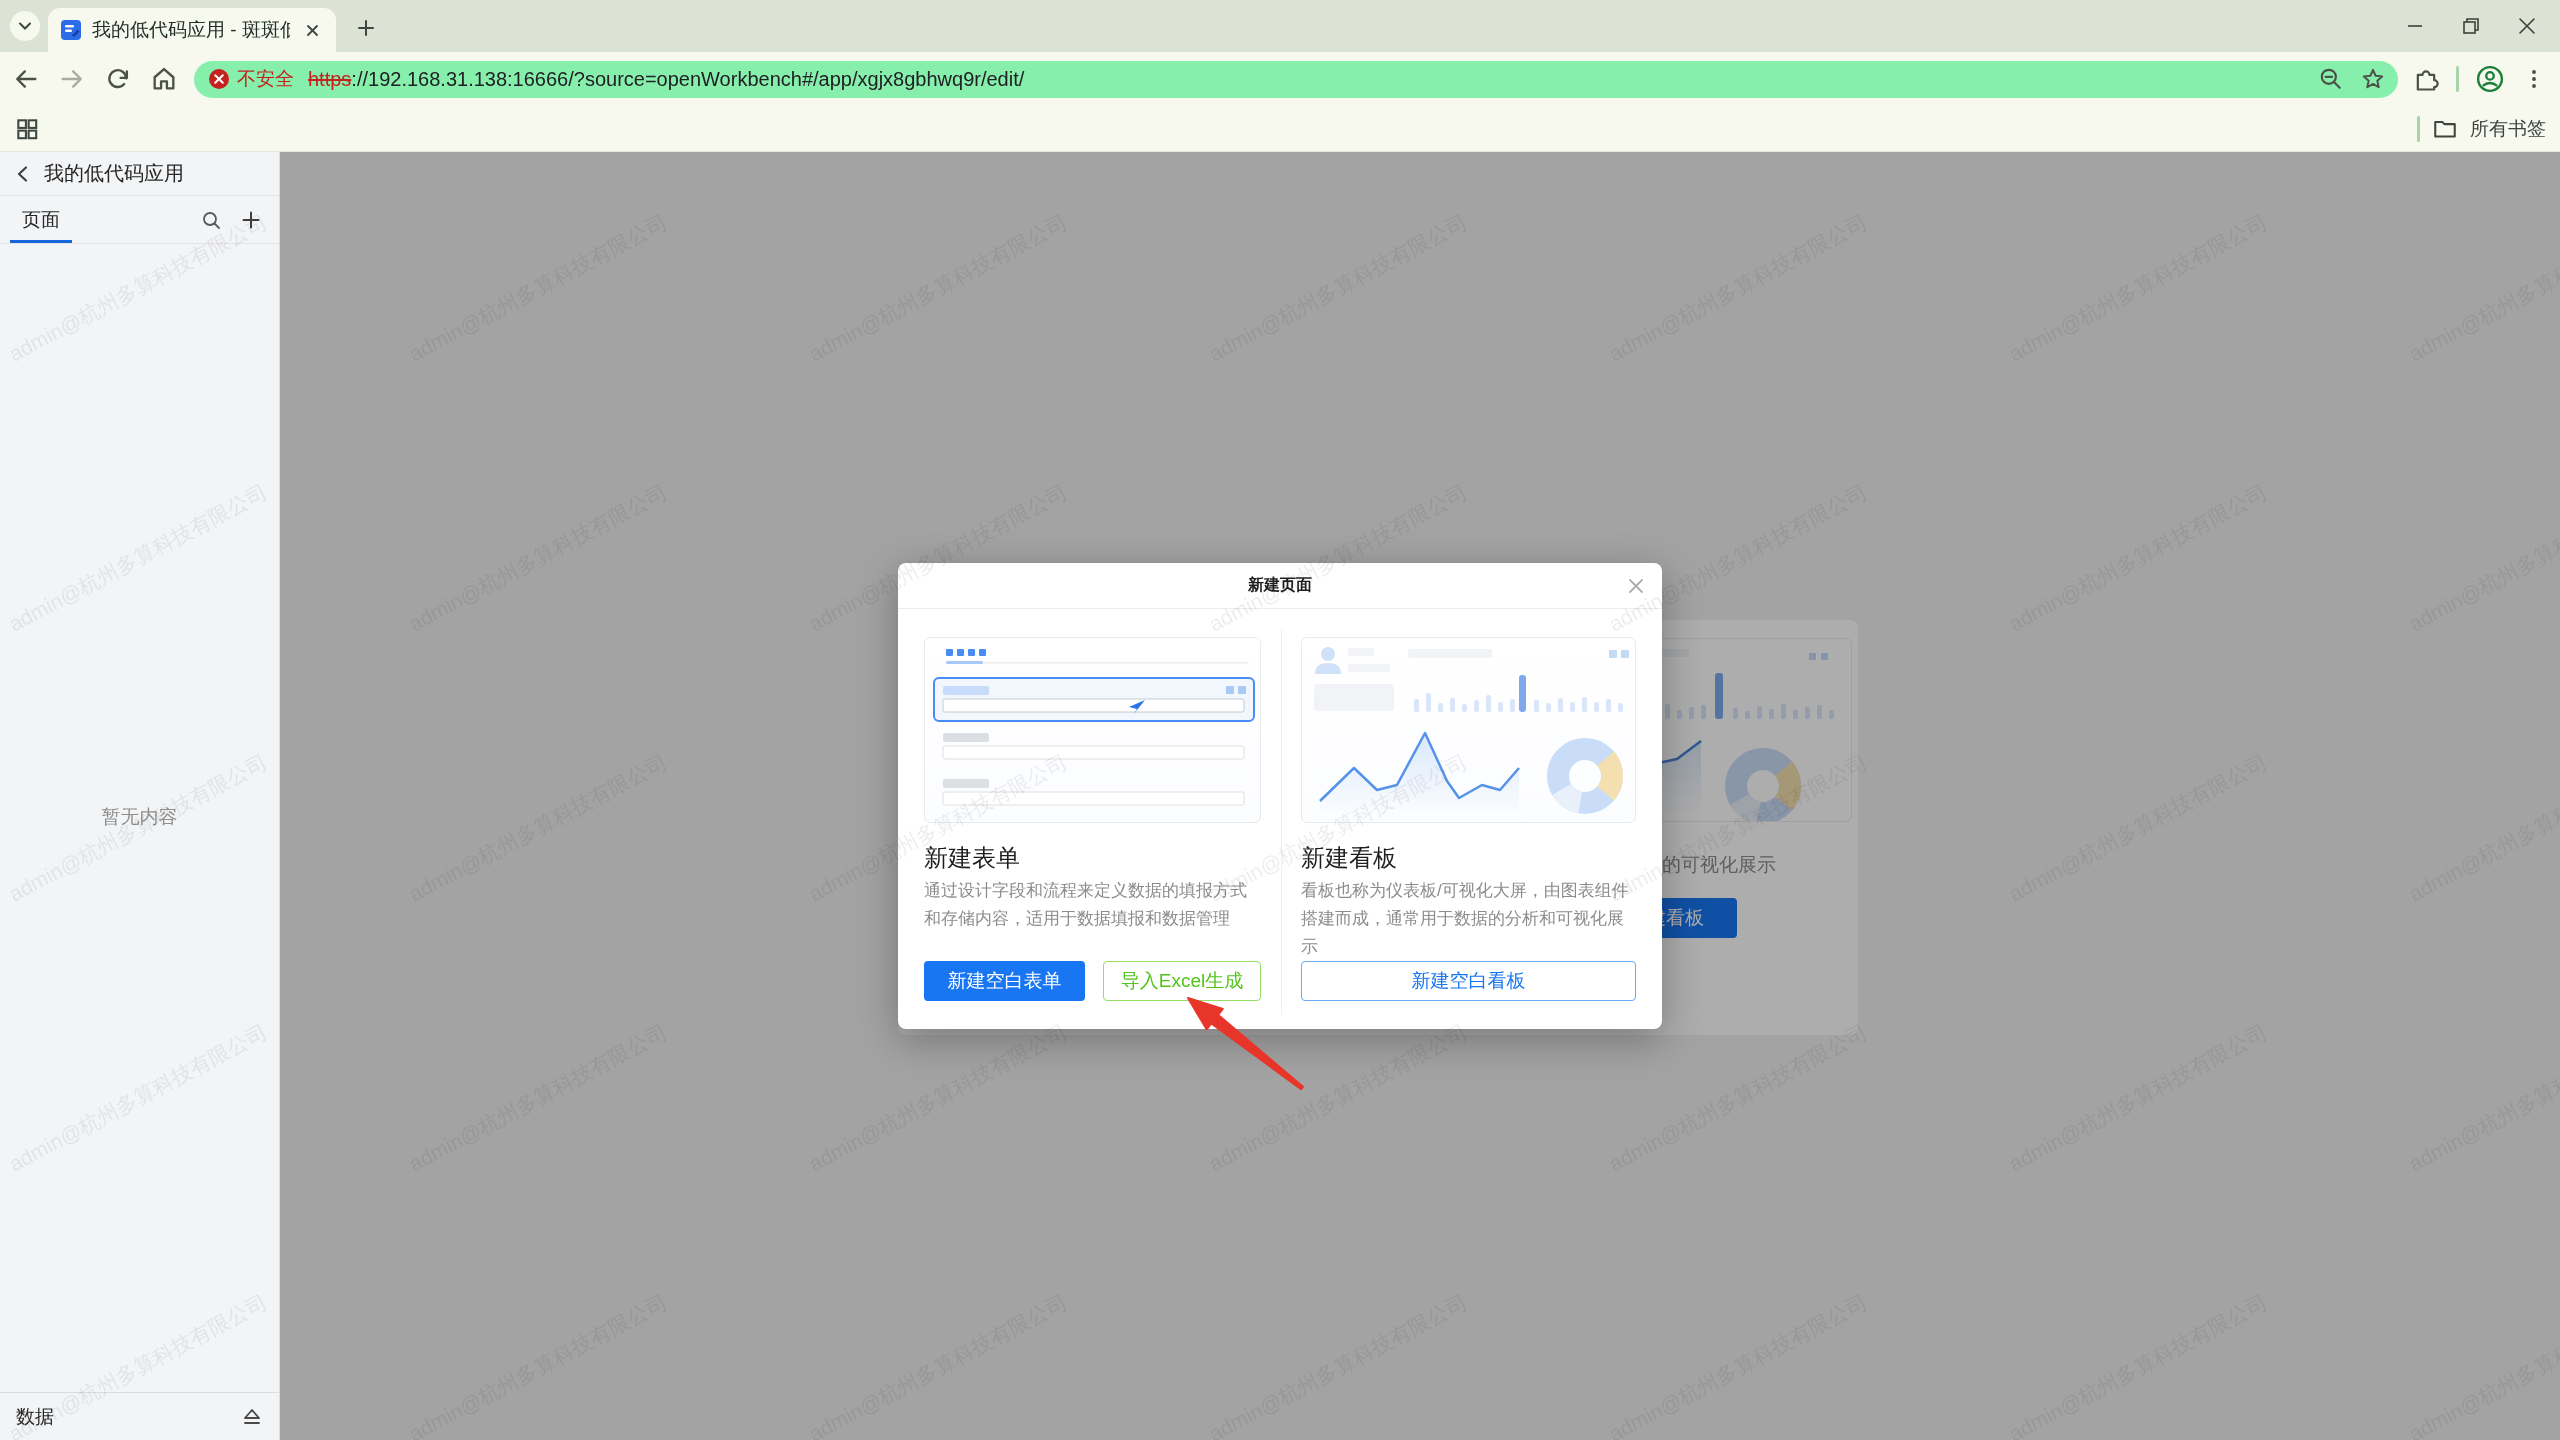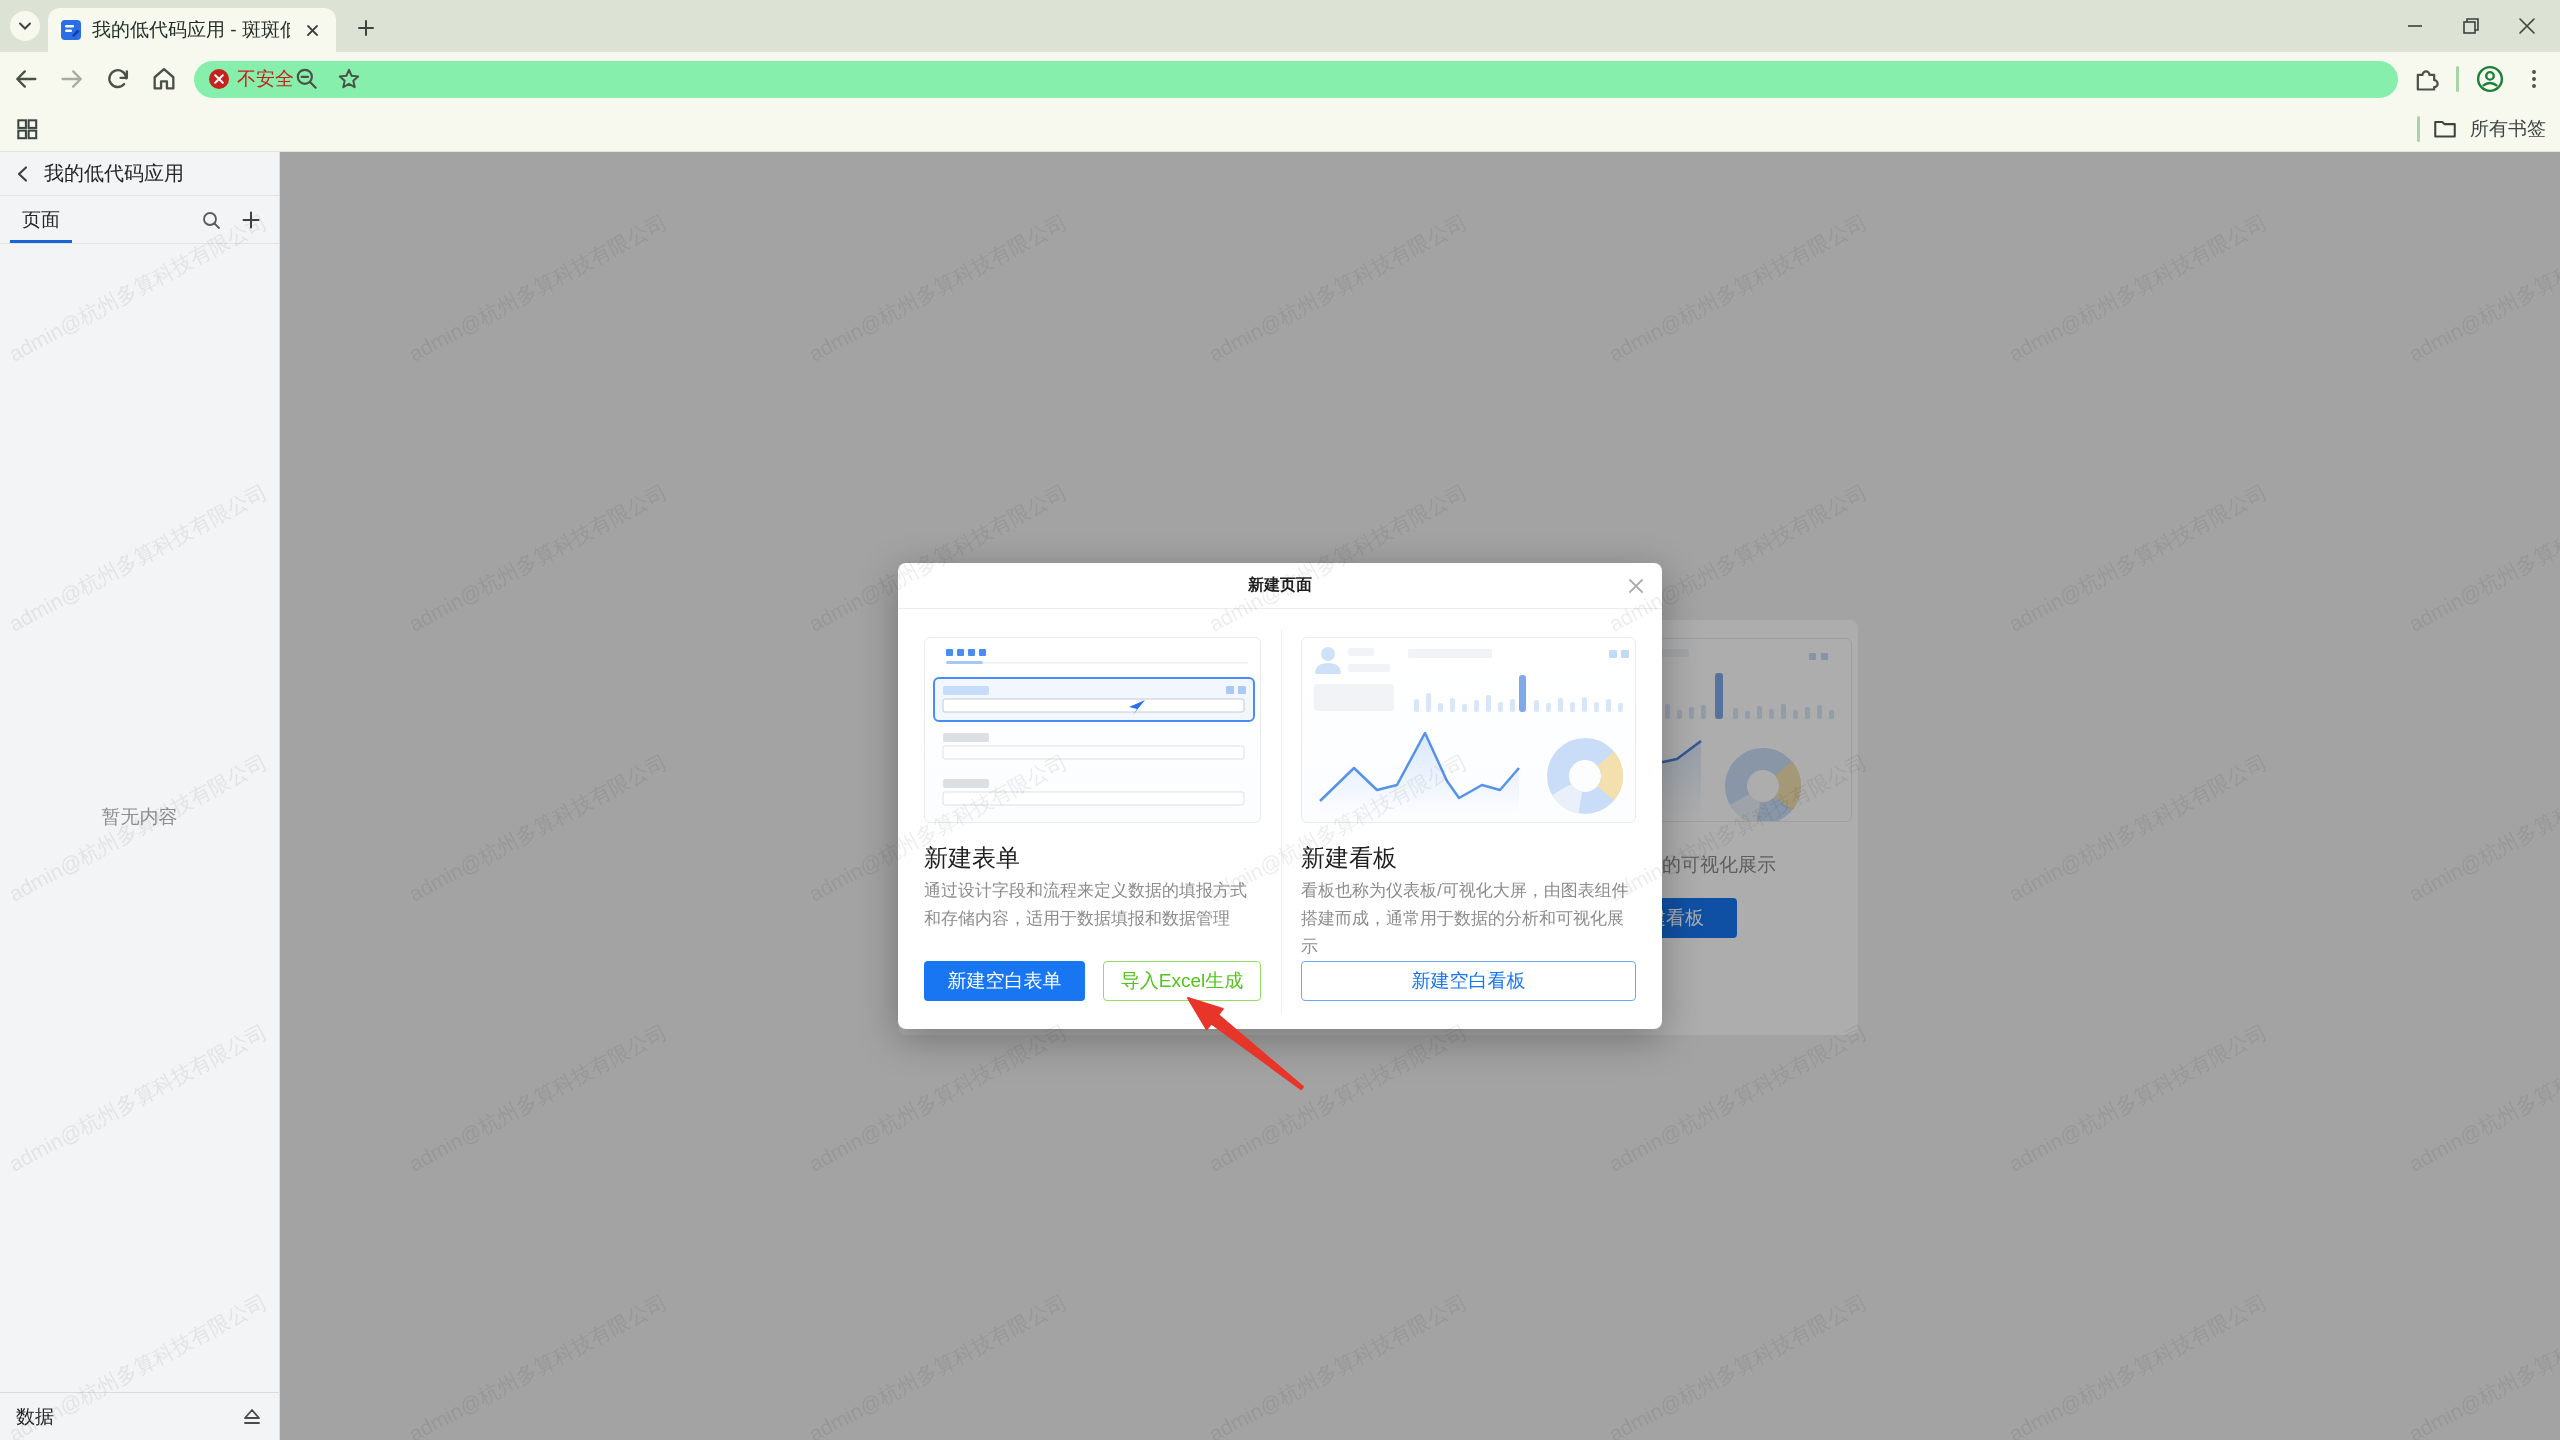--- a/index.html
+++ b/index.html
@@ -152,20 +152,21 @@
       </span>
 
     <div class="omnibox">
       <span class="sec-badge">
         <svg class="icon" width="22" height="22" viewBox="0 0 22 22">
             <circle cx="11" cy="11" r="10" fill="#c5221f"></circle>
             <path d="M7.2 7.2 L14.8 14.8 M14.8 7.2 L7.2 14.8" stroke="#fff" stroke-width="2" stroke-linecap="round"></path>
           </svg>
         <span>不安全</span>
       </span>
+      <span class="url-text"><span class="scheme">https</span><span>://192.168.31.138:16666/?source=openWorkbench#/app/xgjx8gbhwq9r/edit/</span></span>
       <span class="omni-icons">
         <svg class="icon" width="26" height="26" viewBox="0 0 24 24">
             <circle cx="10" cy="10" r="6.5" stroke="#4a5147" stroke-width="2" fill="none"></circle>
             <path d="M7 10 H13 M15 15 L20 20" stroke="#4a5147" stroke-width="2" stroke-linecap="round"></path>
           </svg>
         <svg class="icon" width="26" height="26" viewBox="0 0 24 24">
             <path d="M12 3.5 L14.4 9 L20.5 9.6 L16 13.6 L17.3 19.6 L12 16.5 L6.7 19.6 L8 13.6 L3.5 9.6 L9.6 9 Z" stroke="#4a5147" stroke-width="1.8" fill="none" stroke-linejoin="round"></path>
           </svg>
       </span>
     </div>

